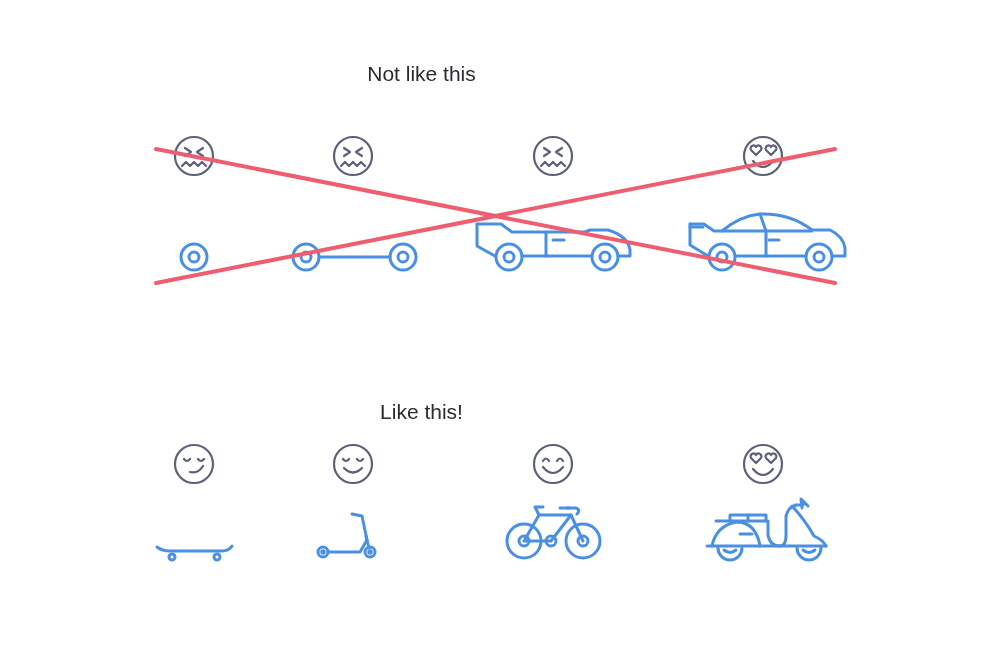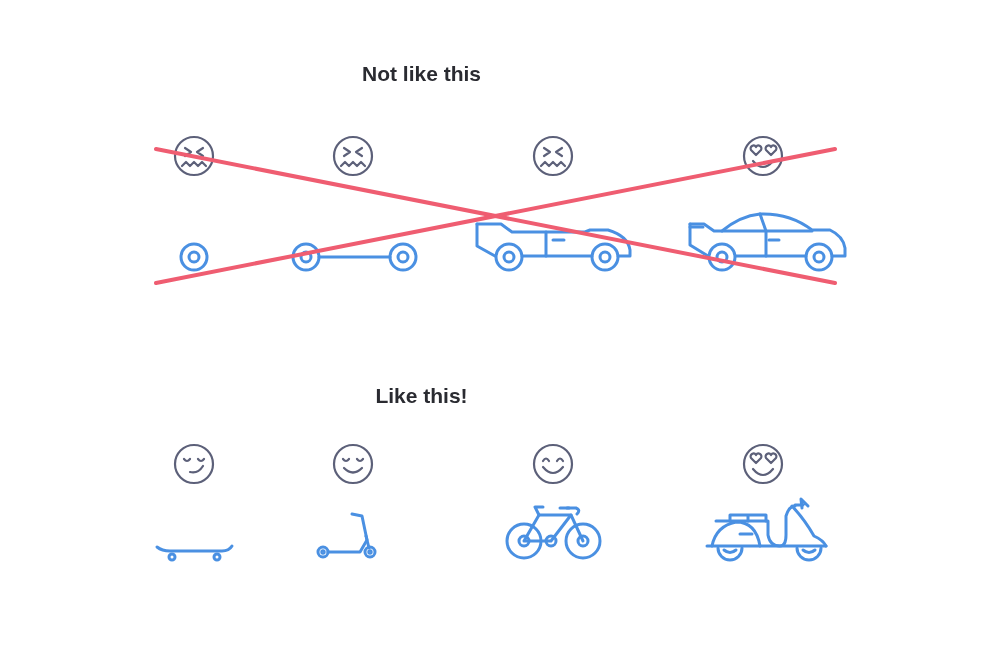--- a/index.html
+++ b/index.html
@@ -1,27 +1,27 @@
 <!DOCTYPE html>
 <html><head>
 <meta charset="utf-8">
 <style>
   html,body{margin:0;padding:0;background:#fff;}
   body{width:1000px;height:653px;position:relative;overflow:hidden;font-family:"Liberation Sans",sans-serif;}
-  .title{position:absolute;left:0;width:843px;text-align:center;font-weight:bold;font-size:21px;color:#2a2b31;}
+  .title{position:absolute;left:0;width:843px;text-align:center;font-weight:normal;font-size:21px;color:#2a2b31;}
   svg.stage{position:absolute;left:0;top:0;}
   .face{fill:none;stroke:#5c6079;stroke-width:2.2;stroke-linecap:round;stroke-linejoin:round;}
   .veh{fill:none;stroke:#4a90e2;stroke-width:3;stroke-linecap:round;stroke-linejoin:round;}
   .cross{stroke:#ef5d71;stroke-width:4;stroke-linecap:round;}
 </style>
 </head>
 <body>
 
 <div class="title" style="top:62px">Not like this</div>
-<div class="title" style="top:384px">Like this!</div>
+<div class="title" style="top:400px">Like this!</div>
 
 <svg class="stage" width="1000" height="653" viewBox="0 0 1000 653">
 
   <g class="face">
     <circle cx="194" cy="156" r="19"></circle>
     <path d="M185 148 l6 4 l-6 4 M203 148 l-6 4 l6 4"></path>
     <path d="M182 166 l4 -4 l4 4 l4 -4 l4 4 l4 -4 l4 4"></path>
   </g>
   <g class="face">
     <circle cx="353" cy="156" r="19"></circle>

